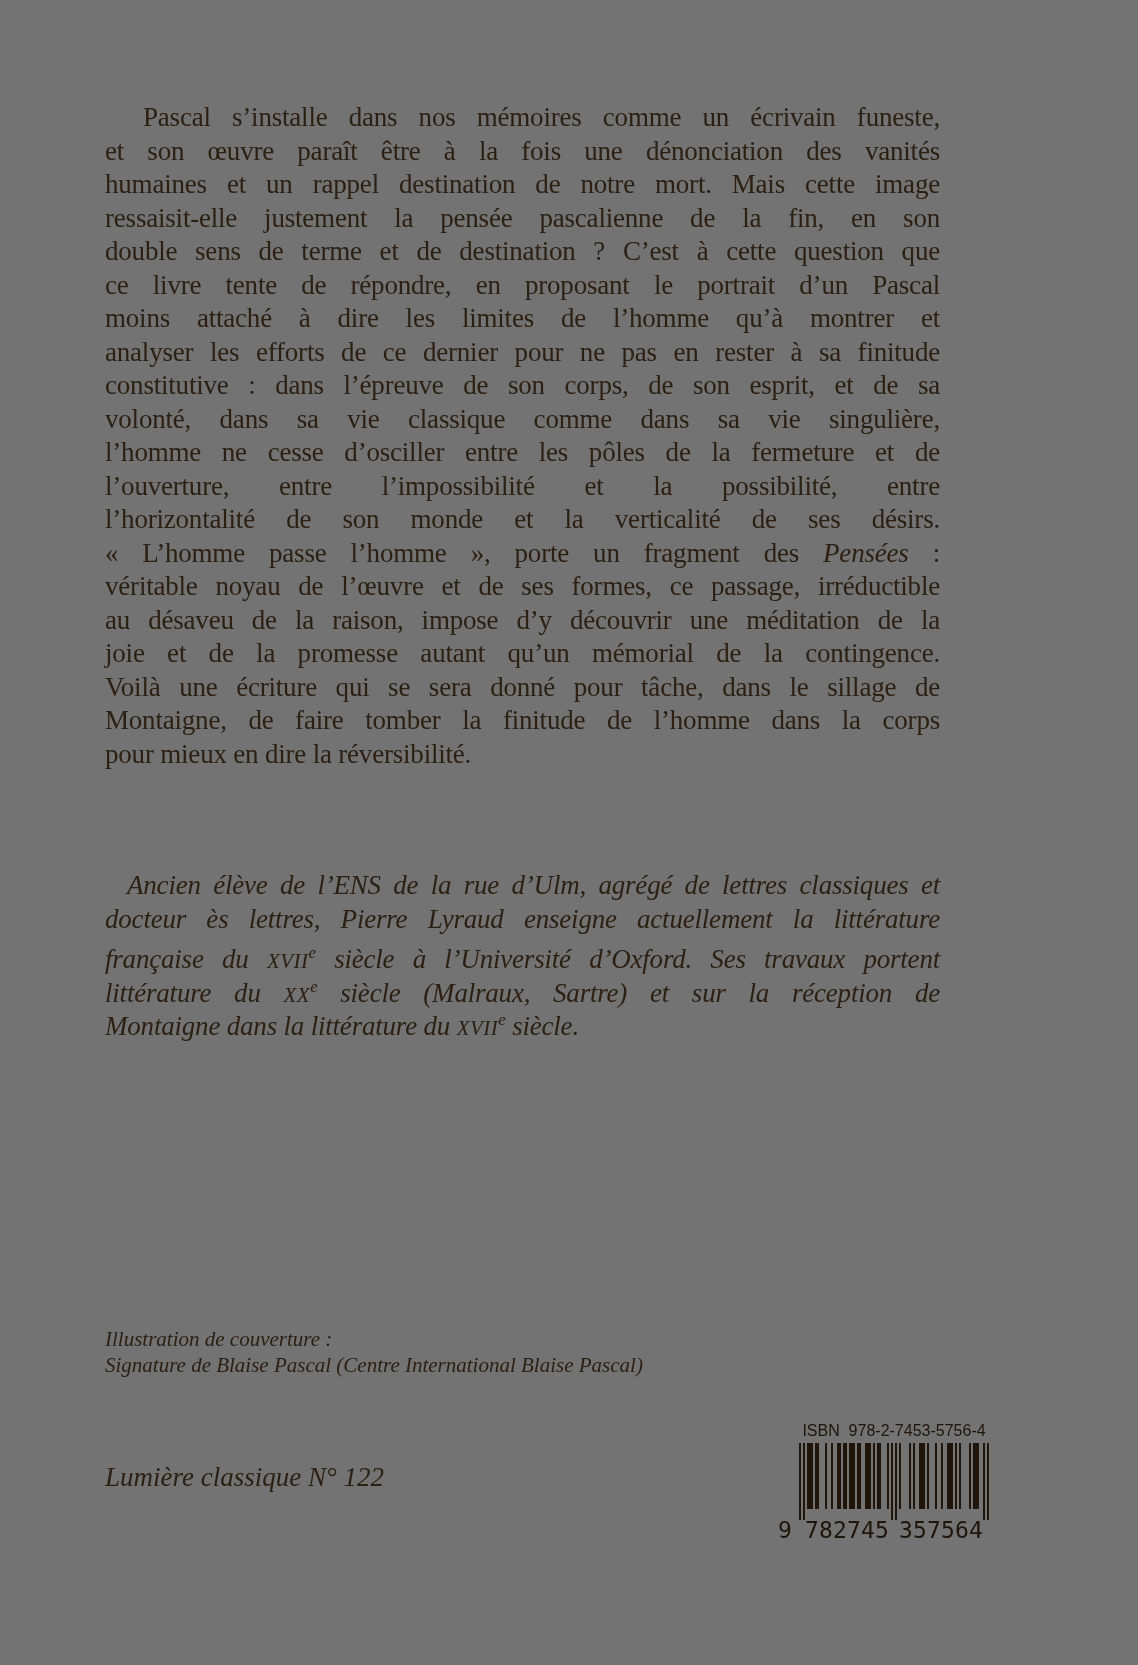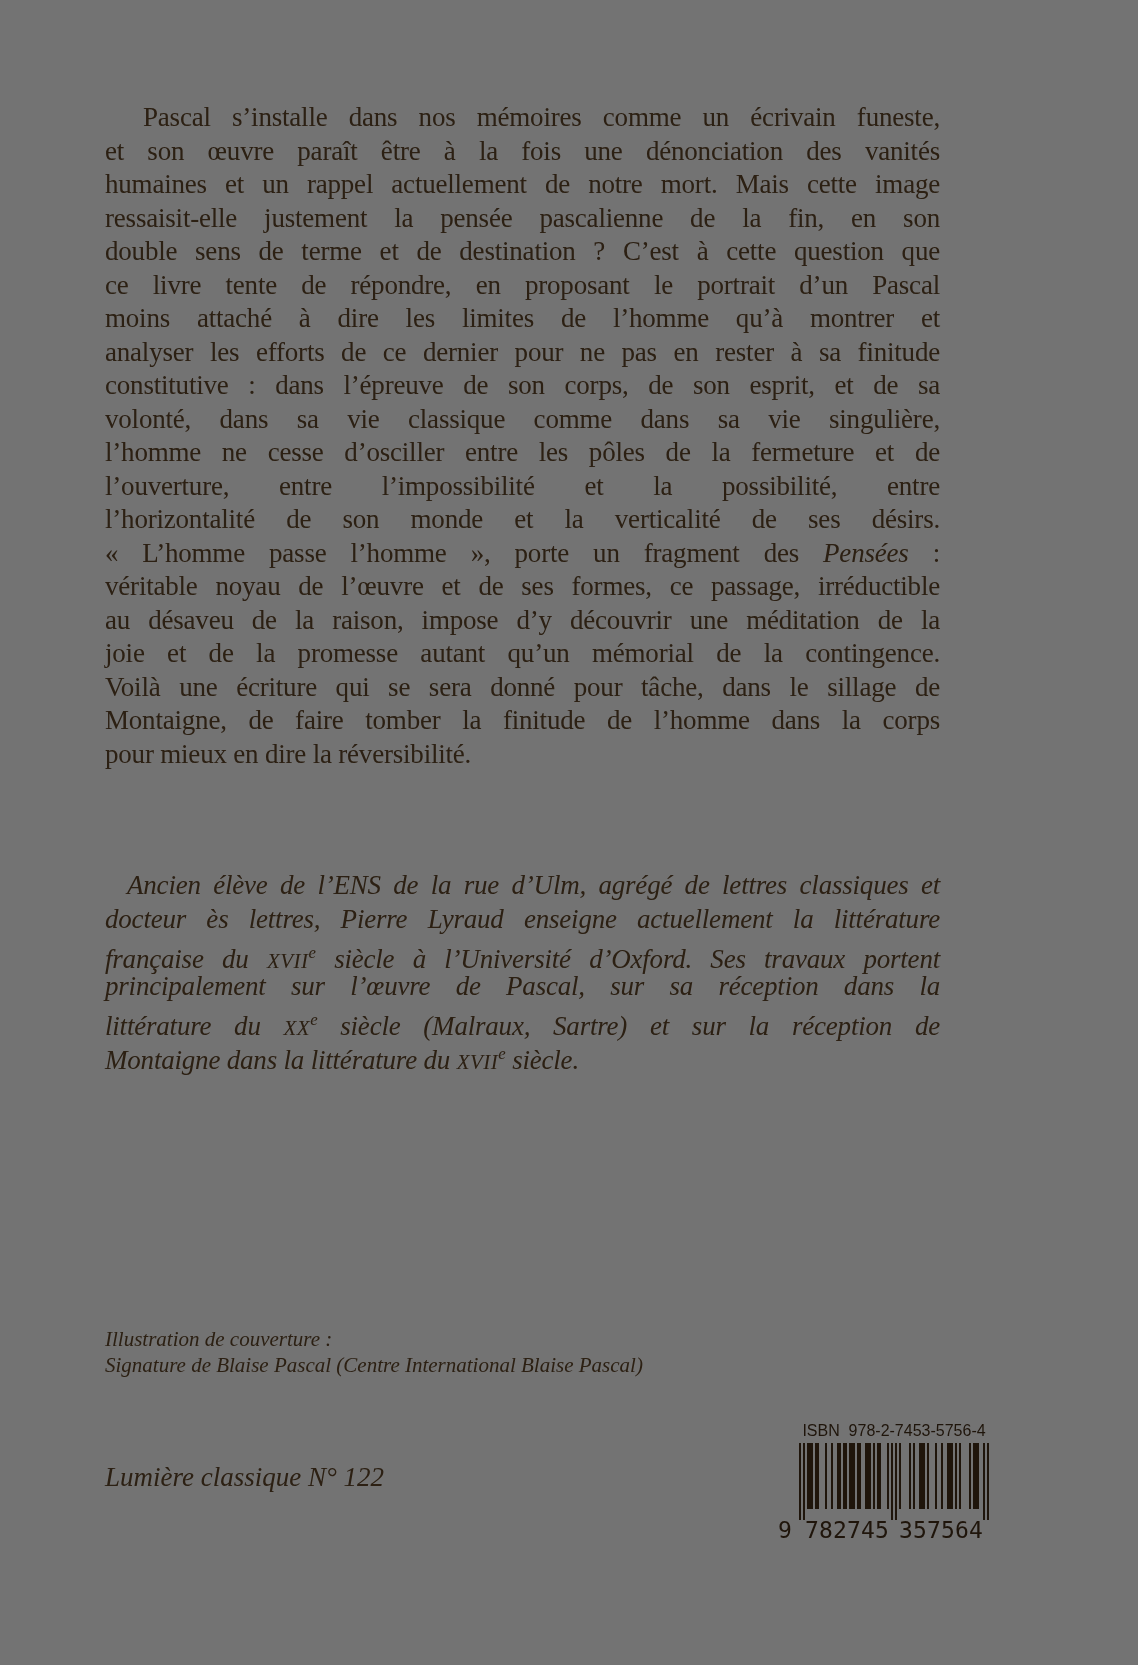--- a/index.html
+++ b/index.html
@@ -43,21 +43,21 @@
   .bars{position:absolute;left:0;top:0;}
 </style>
 </head>
 <body>
 
 <div class="page">
 
   <div class="summary">
       <div class="tline indent">Pascal s’installe dans nos mémoires comme un écrivain funeste,</div>
       <div class="tline">et son œuvre paraît être à la fois une dénonciation des vanités</div>
-      <div class="tline">humaines et un rappel actuellement de notre mort. Mais cette image</div>
+      <div class="tline">humaines et un rappel destination de notre mort. Mais cette image</div>
       <div class="tline">ressaisit-elle justement la pensée pascalienne de la fin, en son</div>
       <div class="tline">double sens de terme et de destination ? C’est à cette question que</div>
       <div class="tline">ce livre tente de répondre, en proposant le portrait d’un Pascal</div>
       <div class="tline">moins attaché à dire les limites de l’homme qu’à montrer et</div>
       <div class="tline">analyser les efforts de ce dernier pour ne pas en rester à sa finitude</div>
       <div class="tline">constitutive : dans l’épreuve de son corps, de son esprit, et de sa</div>
       <div class="tline">volonté, dans sa vie classique comme dans sa vie singulière,</div>
       <div class="tline">l’homme ne cesse d’osciller entre les pôles de la fermeture et de</div>
       <div class="tline">l’ouverture, entre l’impossibilité et la possibilité, entre</div>
       <div class="tline">l’horizontalité de son monde et la verticalité de ses désirs.</div>
@@ -67,21 +67,20 @@
       <div class="tline">joie et de la promesse autant qu’un mémorial de la contingence.</div>
       <div class="tline">Voilà une écriture qui se sera donné pour tâche, dans le sillage de</div>
       <div class="tline">Montaigne, de faire tomber la finitude de l’homme dans la corps</div>
       <div class="tline last">pour mieux en dire la réversibilité.</div>
     </div>
 
   <div class="bio">
       <div class="tline indent">Ancien élève de l’ENS de la rue d’Ulm, agrégé de lettres classiques et</div>
       <div class="tline">docteur ès lettres, Pierre Lyraud enseigne actuellement la littérature</div>
       <div class="tline"><span>française du </span><span class="seg-sc">XVII</span><span class="seg-sup">e</span><span> siècle à l’Université d’Oxford. Ses travaux portent</span></div>
-      <div class="tline">principalement sur l’œuvre de Pascal, sur sa réception dans la</div>
       <div class="tline"><span>littérature du </span><span class="seg-sc">XX</span><span class="seg-sup">e</span><span> siècle (Malraux, Sartre) et sur la réception de</span></div>
       <div class="tline last"><span>Montaigne dans la littérature du </span><span class="seg-sc">XVII</span><span class="seg-sup">e</span><span> siècle.</span></div>
     </div>
 
   <div class="credit">
     <div>Illustration de couverture :</div>
     <div>Signature de Blaise Pascal (Centre International Blaise Pascal)</div>
   </div>
 
   <div class="series">Lumière classique N° 122</div>

